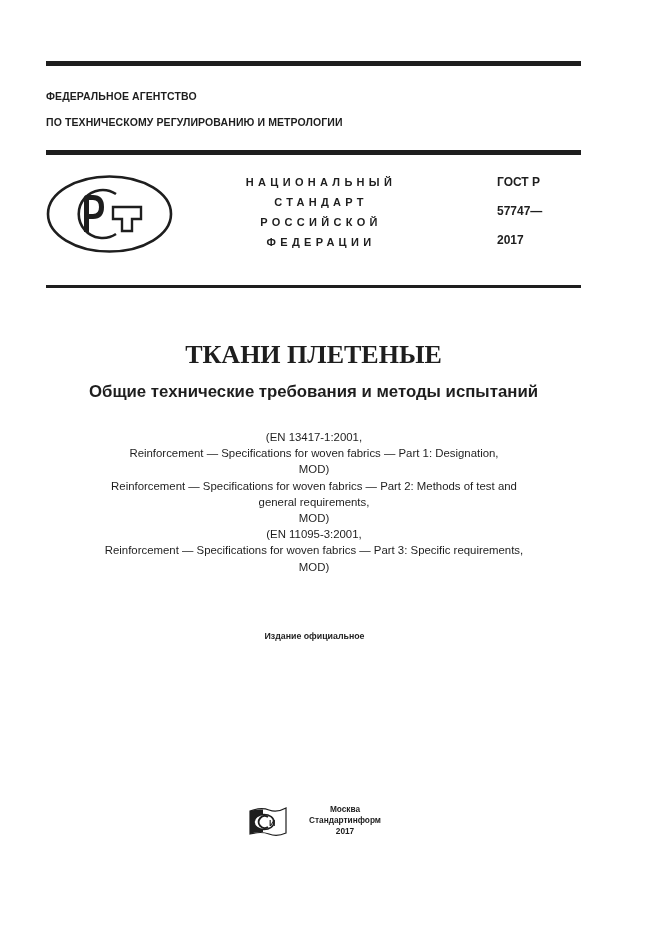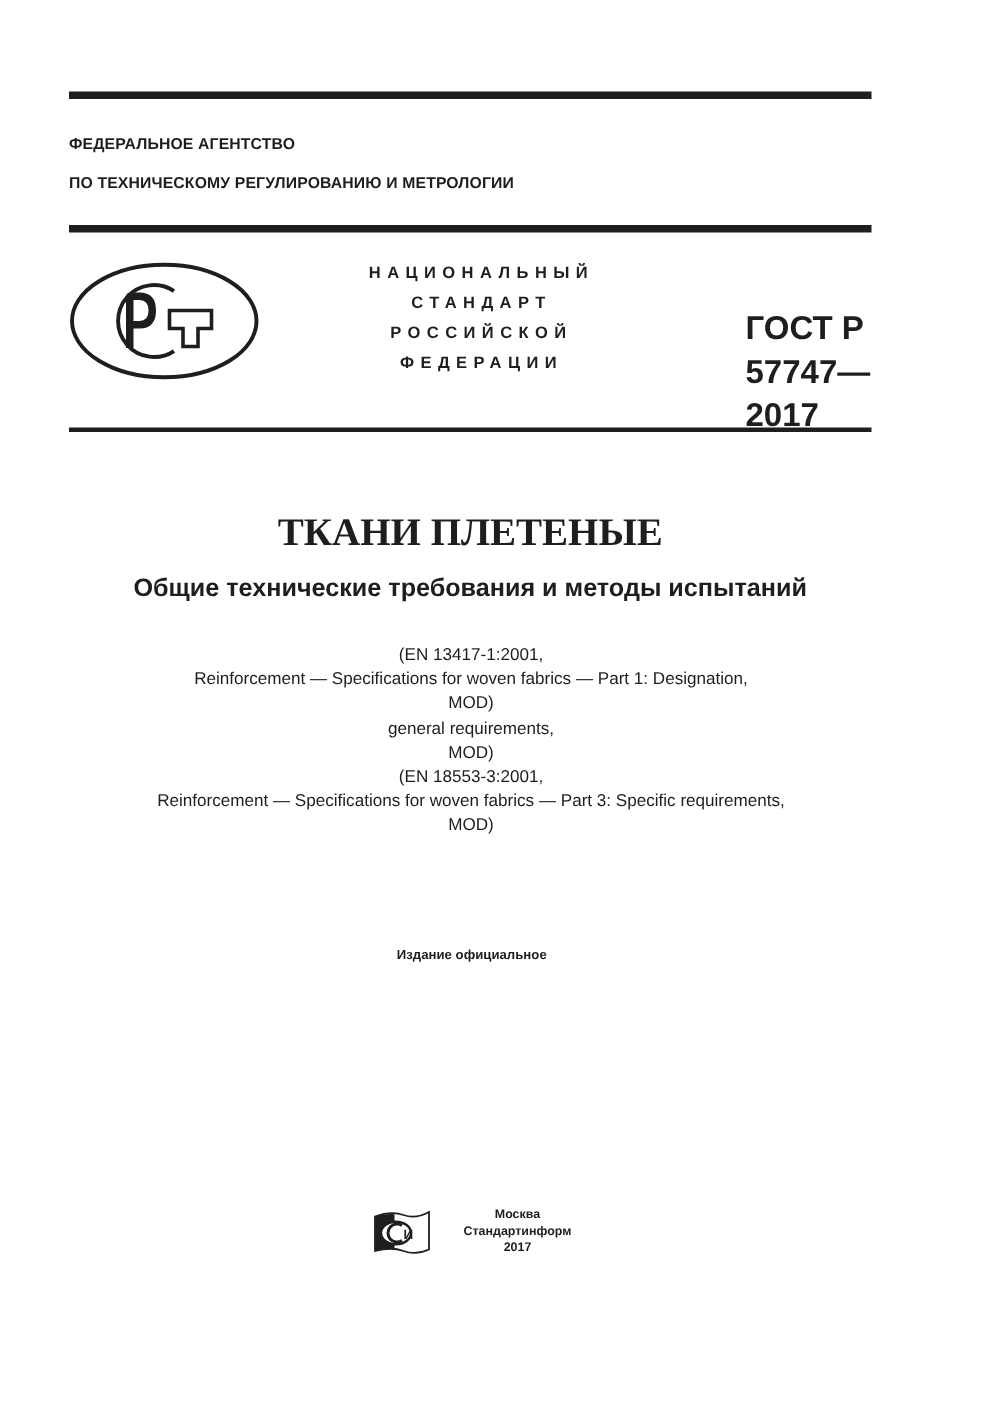--- a/index.html
+++ b/index.html
@@ -9,21 +9,21 @@
   .bar1 { top: 61px; height: 5px; }
   .bar2 { top: 150px; height: 5px; }
   .bar3 { top: 285px; height: 3px; }
   .agency { position: absolute; left: 46px; width: 535px; 
             font-weight: bold; font-size: 10.5px; letter-spacing: 0.1px; }
   .agency1 { top: 90px; }
   .agency2 { top: 116px; }
   .logo { position: absolute; left: 46px; top: 174px; width: 127px; height: 80px; }
   .natstd { position: absolute; left: 236px; top: 172px; width: 170px; text-align: center;
             font-weight: bold; font-size: 11px; letter-spacing: 4.3px; line-height: 20px; }
-  .gost { position: absolute; left: 497px; top: 168px; font-weight: bold; font-size: 22px; line-height: 29px; margin-top: 36px; }
+  .gost { position: absolute; left: 497px; top: 168px; font-weight: bold; font-size: 12px; line-height: 29px; }
   .title { position: absolute; left: 46px; width: 535px; top: 340px; text-align: center;
            font-weight: bold; font-size: 26px; font-family: Liberation Serif, serif; }
   .subtitle { position: absolute; left: 40px; width: 547px; top: 382px; text-align: center;
               font-weight: bold; font-size: 16.8px; white-space: nowrap; }
   .refs { position: absolute; left: 40px; width: 548px; top: 429px; text-align: center;
           font-weight: normal; font-size: 11.4px; line-height: 16.2px; }
   .refs div { white-space: nowrap; }
   .edition { position: absolute; left: 200px; width: 229px; top: 631px; text-align: center;
              font-weight: bold; font-size: 8.8px; }
   .pubmark { position: absolute; left: 249px; top: 805px; width: 38px; height: 32px; }
@@ -61,23 +61,24 @@
 
 <div class="bar bar3"></div>
 
 <div class="title">ТКАНИ ПЛЕТЕНЫЕ</div>
 <div class="subtitle">Общие технические требования и методы испытаний</div>
 
 <div class="refs">
   <div>(EN 13417-1:2001,</div>
   <div>Reinforcement — Specifications for woven fabrics — Part 1: Designation,</div>
   <div>MOD)</div>
+  <div>Reinforcement — Specifications for woven fabrics — Part 2:  Methods of test and</div>
   <div>general requirements,</div>
   <div>MOD)</div>
-  <div>(EN 18553-3:2001,</div>
+  <div>(EN 11095-3:2001,</div>
   <div>Reinforcement — Specifications for woven fabrics — Part 3:  Specific requirements,</div>
   <div>MOD)</div>
 </div>
 
 <div class="edition">Издание официальное</div>
 
 <svg class="pubmark" viewBox="0 0 38 32">
   <path d="M1 6 Q12 2 20 5 Q28 8 37 3 L37 28 Q28 32 20 29 Q12 26 1 29 Z" fill="#ffffff" stroke="#1e1e1e" stroke-width="1.2"></path>
   <path d="M1 6 Q8 4 14 4.5 L14 27 Q8 26.5 1 29 Z" fill="#1e1e1e"></path>
   <ellipse cx="15" cy="17" rx="10" ry="7.5" fill="#ffffff" stroke="#1e1e1e" stroke-width="1.6"></ellipse>

